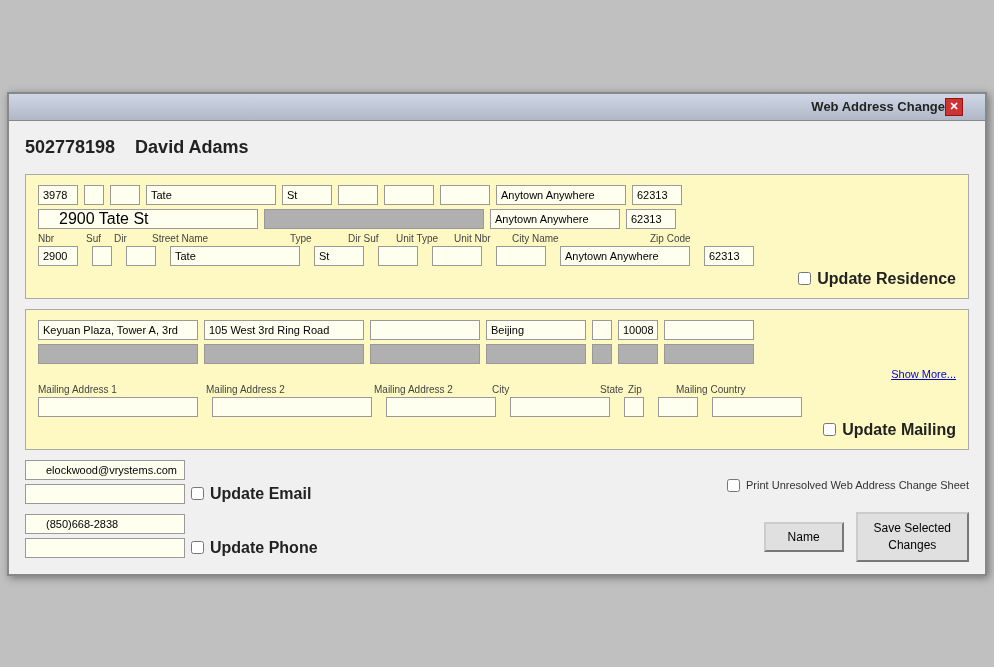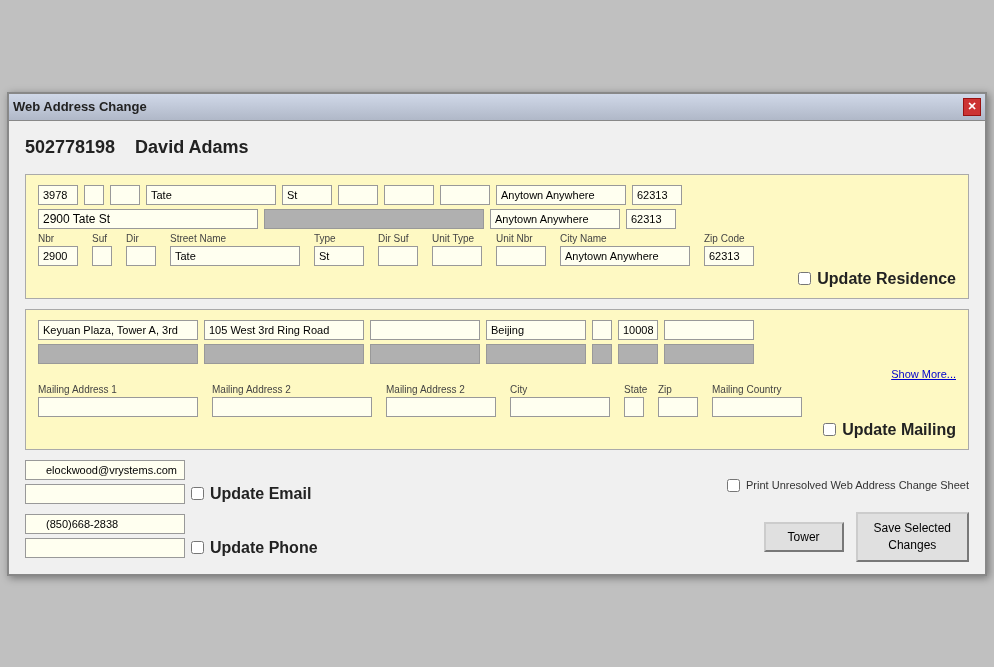--- a/index.html
+++ b/index.html
@@ -14,24 +14,24 @@
       height: 667px;
     }
     .window {
       width: 980px;
       background: #f0f0f0;
       border: 2px solid #888;
       box-shadow: 2px 2px 8px rgba(0,0,0,0.4);
     }
     .titlebar {
       background: linear-gradient(to bottom, #d0d8e8, #b0b8c8);
-      padding: 4px 4px;
-      display: flex;
-      align-items: center;
-      justify-content: space-between;
+      padding: 4px 22px;
+      display: flex;
+      align-items: center;
+      justify-content: flex-end;
       border-bottom: 1px solid #888;
     }
     .titlebar-title {
       font-size: 13px;
       font-weight: bold;
       color: #222;
     }
     .close-btn {
       background: #cc3333;
       color: white;
@@ -98,21 +98,21 @@
       align-items: center;
     }
     .address-row2 {
       display: flex;
       gap: 6px;
       margin-bottom: 4px;
       align-items: center;
     }
     .address-labels-row {
       display: flex;
-      gap: 14px;
+      gap: 8px;
       margin-bottom: 2px;
       align-items: flex-start;
     }
     .address-inputs-row {
       display: flex;
       gap: 14px;
       margin-bottom: 4px;
       align-items: center;
     }
     .checkbox-row {
@@ -220,21 +220,21 @@
         <input type="text" class="readonly-field w130" value="Tate" style="">
         <input type="text" class="readonly-field w50" value="St" style="">
         <input type="text" class="readonly-field w40" style="">
         <input type="text" class="readonly-field w50" style="">
         <input type="text" class="readonly-field w50" style="">
         <input type="text" class="readonly-field w130" value="Anytown Anywhere" style="">
         <input type="text" class="readonly-field w50" value="62313" style="">
       </div>
 
       <div class="address-row2">
-        <div class="gray-bar w220" style="background:#fffff0; border:1px solid #999; display:inline-flex; align-items:center; padding:0 4px; font-size:12px;">
+        <div class="gray-bar w220" style="background:#fffff0; border:1px solid #999; display:inline-flex; align-items:center; padding:0 20px; font-size:16px;">
             <span>2900 Tate St</span>
           </div>
         <div class="gray-bar w220"></div>
         <div class="gray-bar w130" style="background:#fffff0; border:1px solid #999; display:inline-flex; align-items:center; padding:0 4px; font-size:11px;">
             <span>Anytown Anywhere</span>
           </div>
         <div class="gray-bar w50" style="background:#fffff0; border:1px solid #999; display:inline-flex; align-items:center; padding:0 4px; font-size:11px;">
             <span>62313</span>
           </div>
       </div>
@@ -344,21 +344,21 @@
       </div>
 
       <div style="display:flex; flex-direction:column; align-items:flex-end; gap:20px;">
 
         <div class="print-checkbox-row">
           <input type="checkbox" style="">
           <span>Print Unresolved Web Address Change Sheet</span>
         </div>
 
         <div style="display:flex; gap:12px; align-items:center;">
-          <button class="btn">Tower</button>
+          <button class="btn">Name</button>
           <button class="btn btn-save" style="white-space:pre-line; line-height:1.4;">Save Selected
 Changes</button>
         </div>
       </div>
     </div>
 
   </div>
 </div>
 
 </body></html>

